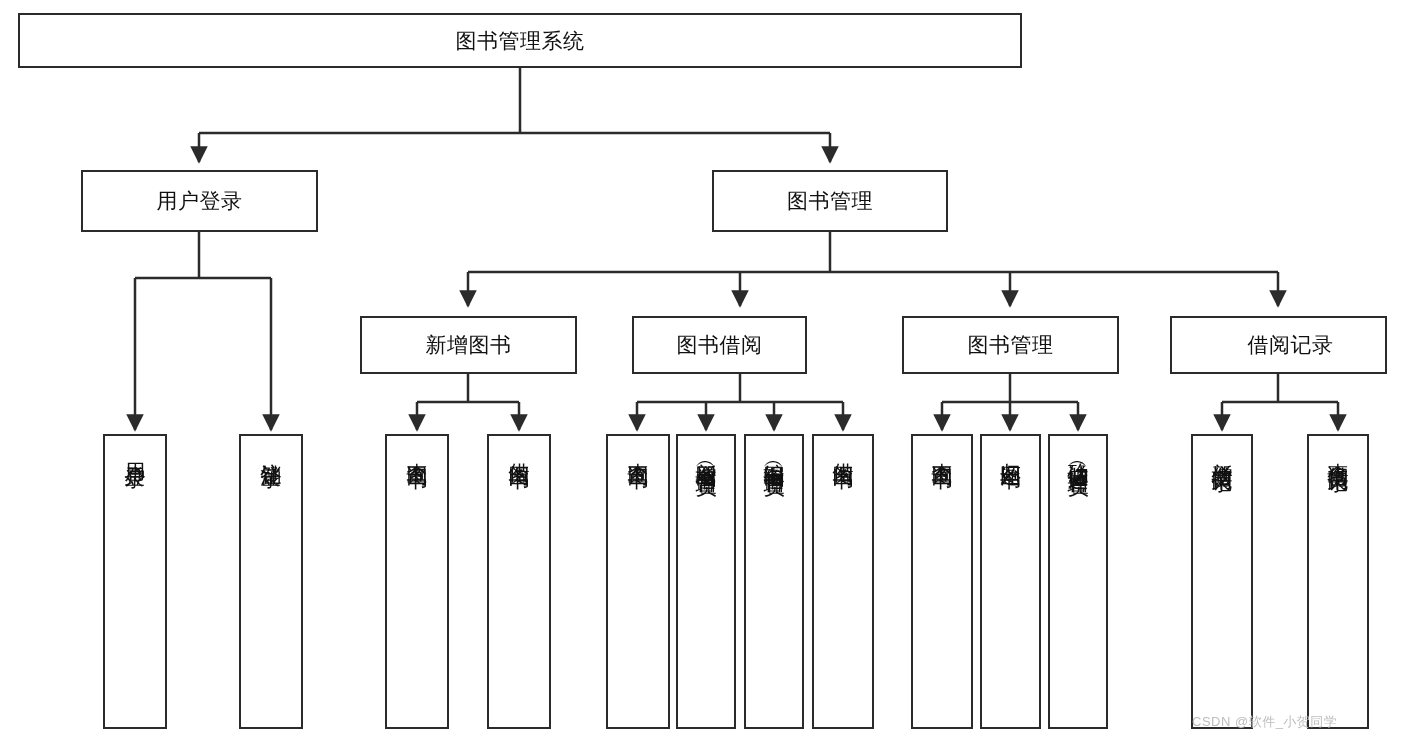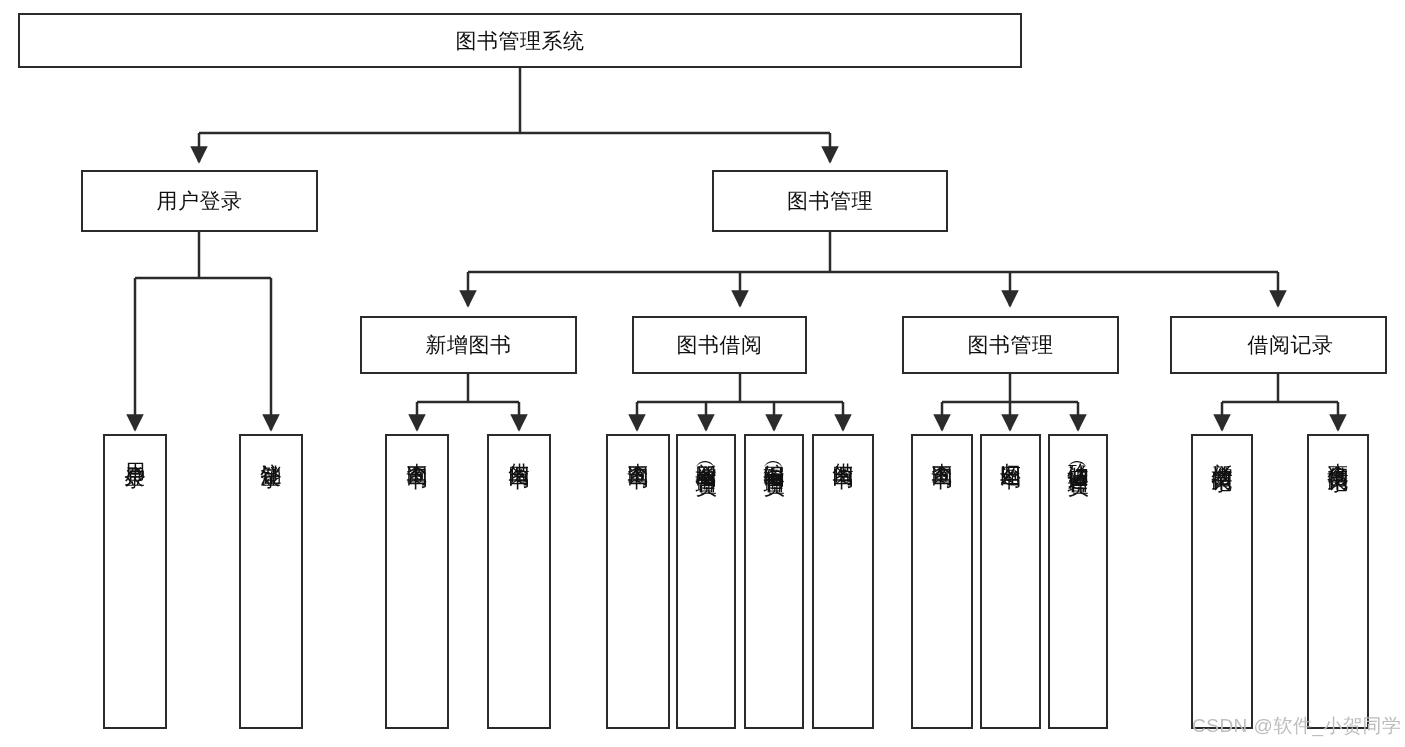--- a/index.html
+++ b/index.html
@@ -55,21 +55,21 @@
   }
   .node.v {
     position: absolute;
     align-items: flex-start;
     justify-content: center;
     padding-top: 10px;
   }
   .watermark {
     position: absolute;
     color: #bdbdbd;
-    font-size: 19px;
+    font-size: 13px;
     letter-spacing: 0.5px;
     white-space: nowrap;
     user-select: none;
   }
 </style>
 </head>
 <body>
 
 <div id="canvas">
 

